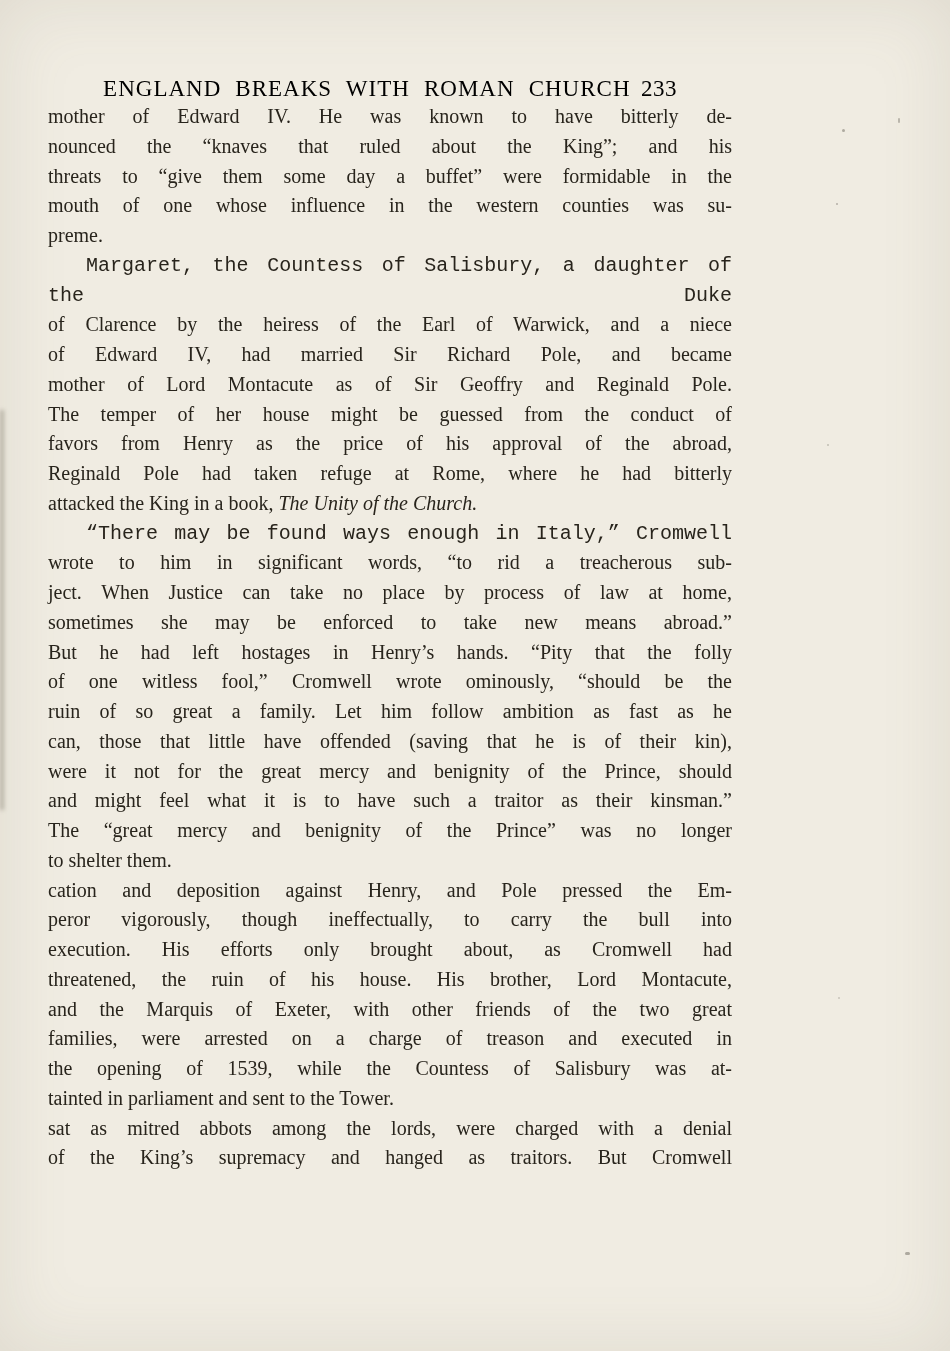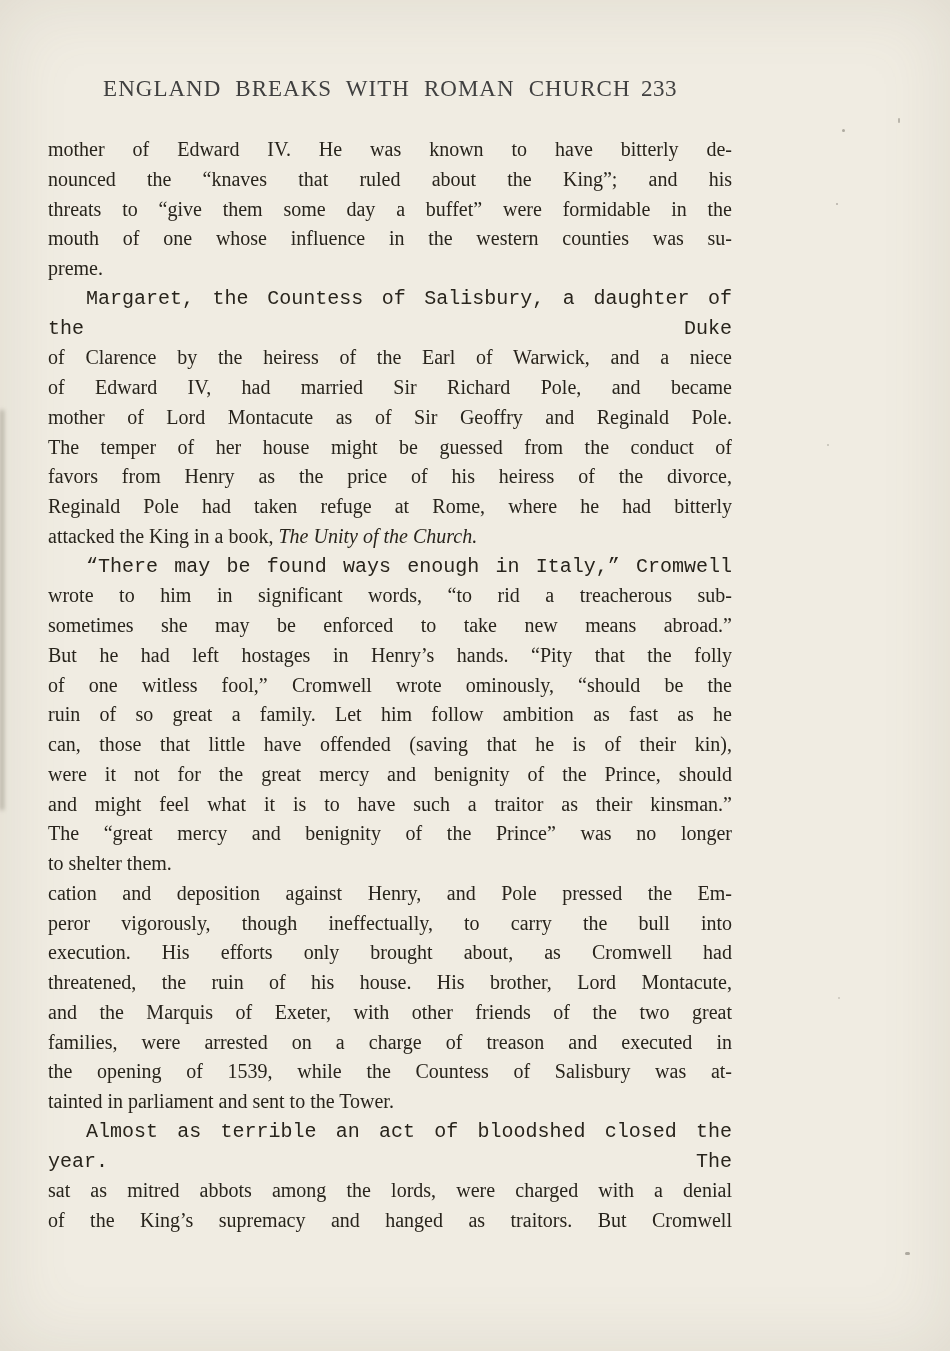--- a/index.html
+++ b/index.html
@@ -22,25 +22,24 @@
     top: 0;
     width: 684px;
   }
   .running-header {
     margin-top: 76px;
     text-align: center;
     font-size: 23px;
     letter-spacing: 1px;
     word-spacing: 0.32em;
     white-space: nowrap;
-    color: #404040;
+    color: #000000;
   }
   .running-header .pgnum { margin-left: 0.45em; letter-spacing: 0.5px; }
   .page-body {
-    margin-top: 33px;
     font-size: 20px;
     line-height: 29.75px;
     color: #28241c;
   }
   .line { text-align: left; }
   .line.just { text-align: justify; text-align-last: justify; }
   .line.indent { text-indent: 38px; font-family: Liberation Mono, monospace; }
   .italic { font-style: italic; }
   .speck {
     position: absolute;
@@ -81,40 +80,40 @@
         <div class="line just"><span>mother of Edward IV. He was known to have bitterly de-</span></div>
         <div class="line just"><span>nounced the “knaves that ruled about the King”; and his</span></div>
         <div class="line just"><span>threats to “give them some day a buffet” were formidable in the</span></div>
         <div class="line just"><span>mouth of one whose influence in the western counties was su-</span></div>
         <div class="line"><span>preme.</span></div>
         <div class="line just indent"><span>Margaret, the Countess of Salisbury, a daughter of the Duke</span></div>
         <div class="line just"><span>of Clarence by the heiress of the Earl of Warwick, and a niece</span></div>
         <div class="line just"><span>of Edward IV, had married Sir Richard Pole, and became</span></div>
         <div class="line just"><span>mother of Lord Montacute as of Sir Geoffry and Reginald Pole.</span></div>
         <div class="line just"><span>The temper of her house might be guessed from the conduct of</span></div>
-        <div class="line just"><span>favors from Henry as the price of his heiress of the divorce,</span></div>
+        <div class="line just"><span>favors from Henry as the price of his approval of the abroad,</span></div>
         <div class="line just"><span>Reginald Pole had taken refuge at Rome, where he had bitterly</span></div>
         <div class="line"><span>attacked the King in a book, </span><span class="italic">The Unity of the Church.</span></div>
         <div class="line just indent"><span>“There may be found ways enough in Italy,” Cromwell</span></div>
         <div class="line just"><span>wrote to him in significant words, “to rid a treacherous sub-</span></div>
+        <div class="line just"><span>ject. When Justice can take no place by process of law at home,</span></div>
         <div class="line just"><span>sometimes she may be enforced to take new means abroad.”</span></div>
         <div class="line just"><span>But he had left hostages in Henry’s hands. “Pity that the folly</span></div>
         <div class="line just"><span>of one witless fool,” Cromwell wrote ominously, “should be the</span></div>
         <div class="line just"><span>ruin of so great a family. Let him follow ambition as fast as he</span></div>
         <div class="line just"><span>can, those that little have offended (saving that he is of their kin),</span></div>
         <div class="line just"><span>were it not for the great mercy and benignity of the Prince, should</span></div>
         <div class="line just"><span>and might feel what it is to have such a traitor as their kinsman.”</span></div>
         <div class="line just"><span>The “great mercy and benignity of the Prince” was no longer</span></div>
         <div class="line"><span>to shelter them.</span></div>
         <div class="line just"><span>cation and deposition against Henry, and Pole pressed the Em-</span></div>
         <div class="line just"><span>peror vigorously, though ineffectually, to carry the bull into</span></div>
         <div class="line just"><span>execution. His efforts only brought about, as Cromwell had</span></div>
         <div class="line just"><span>threatened, the ruin of his house. His brother, Lord Montacute,</span></div>
         <div class="line just"><span>and the Marquis of Exeter, with other friends of the two great</span></div>
         <div class="line just"><span>families, were arrested on a charge of treason and executed in</span></div>
         <div class="line just"><span>the opening of 1539, while the Countess of Salisbury was at-</span></div>
         <div class="line"><span>tainted in parliament and sent to the Tower.</span></div>
-        <div class="line just indent"><span>Almost as terrible an act of bloodshed closed the year. The</span></div>
         <div class="line just"><span>sat as mitred abbots among the lords, were charged with a denial</span></div>
         <div class="line just"><span>of the King’s supremacy and hanged as traitors. But Cromwell</span></div>
       </div>
   </div>
 </div>
 
 </body></html>

